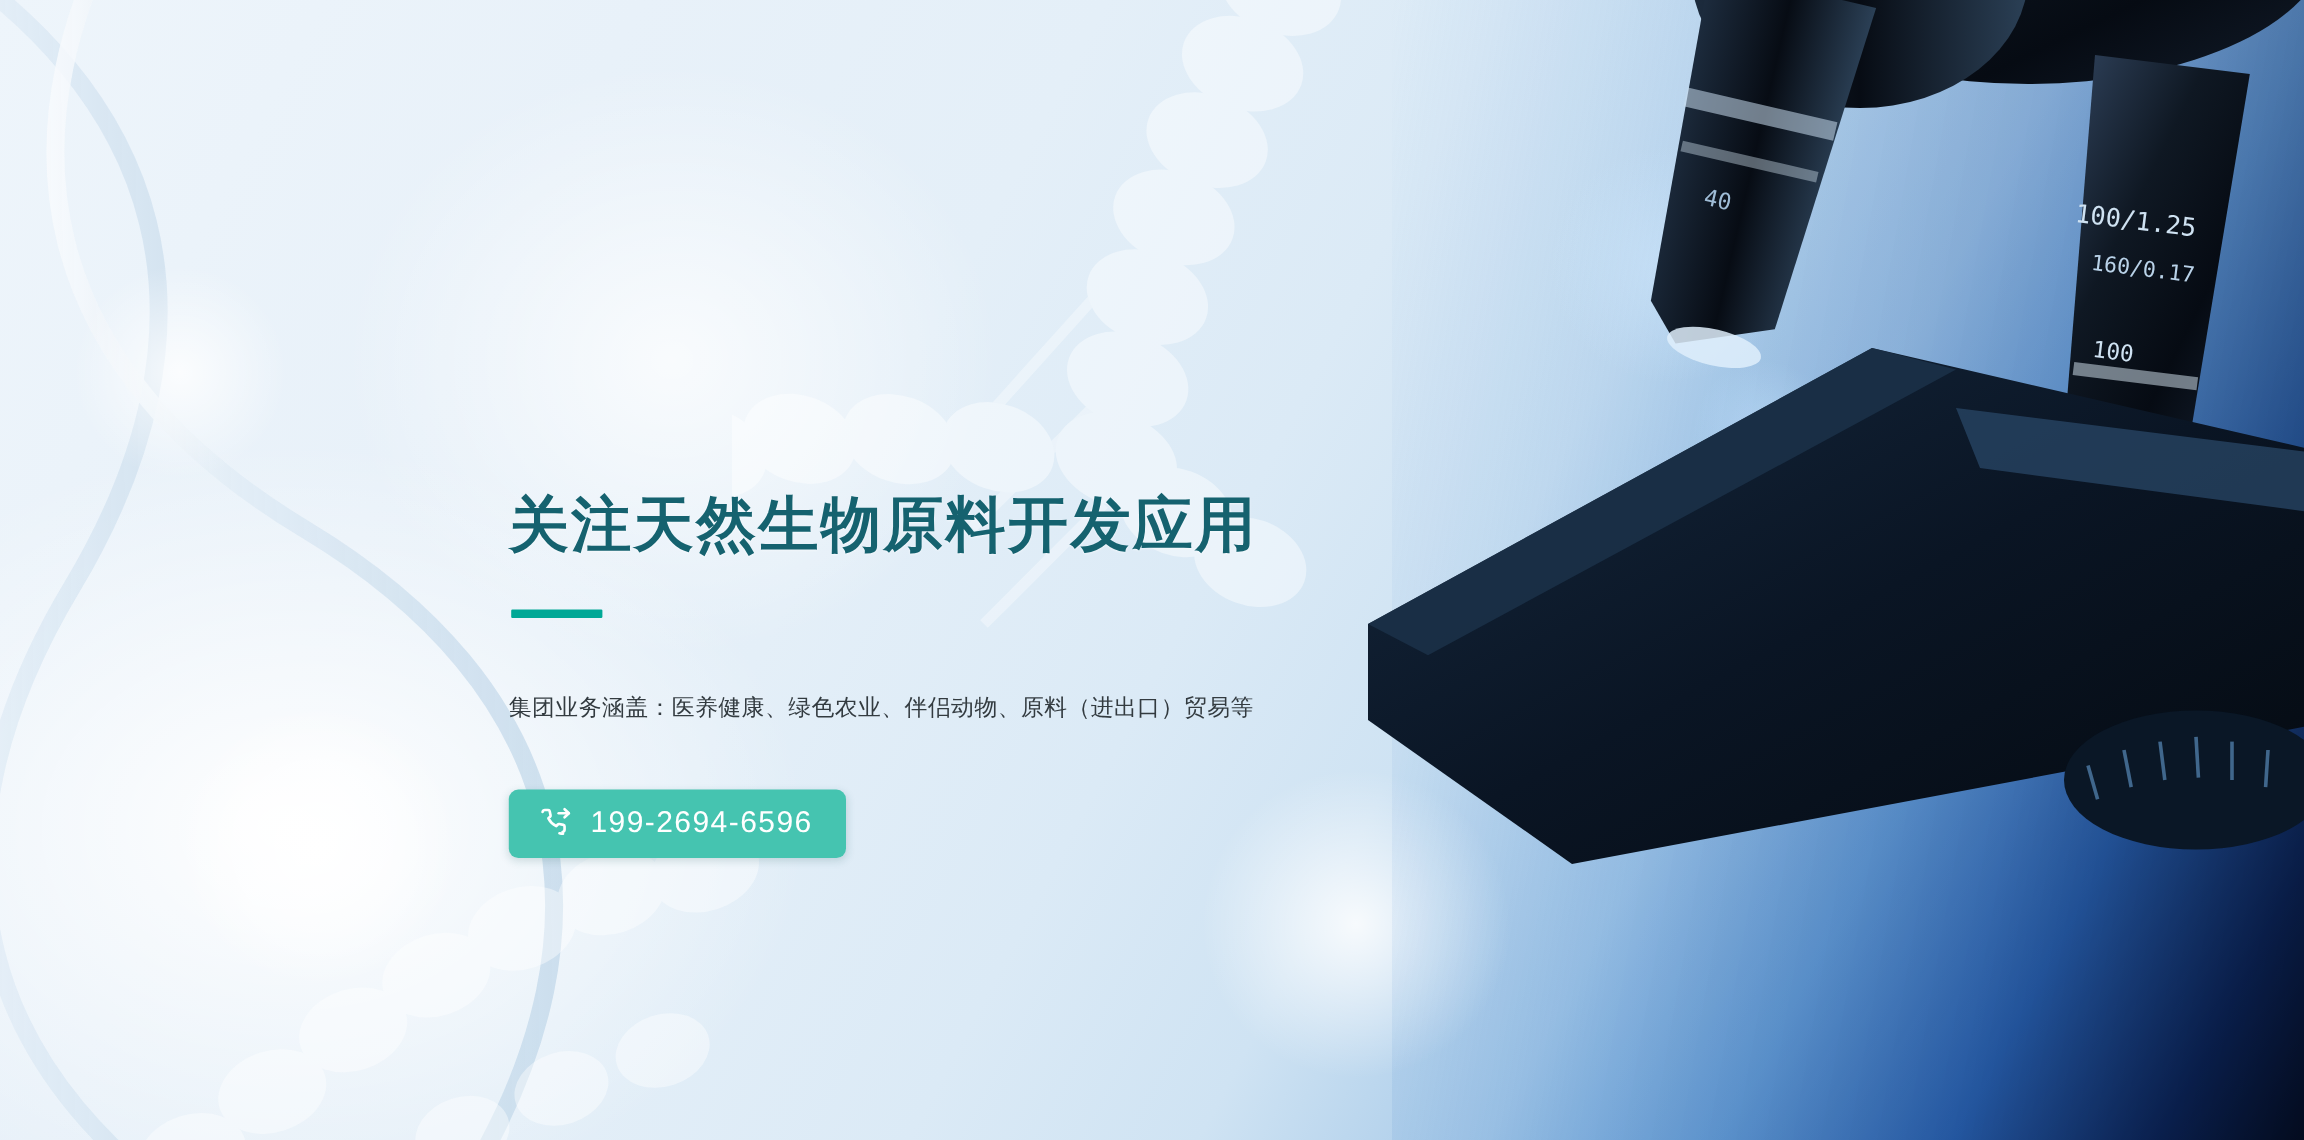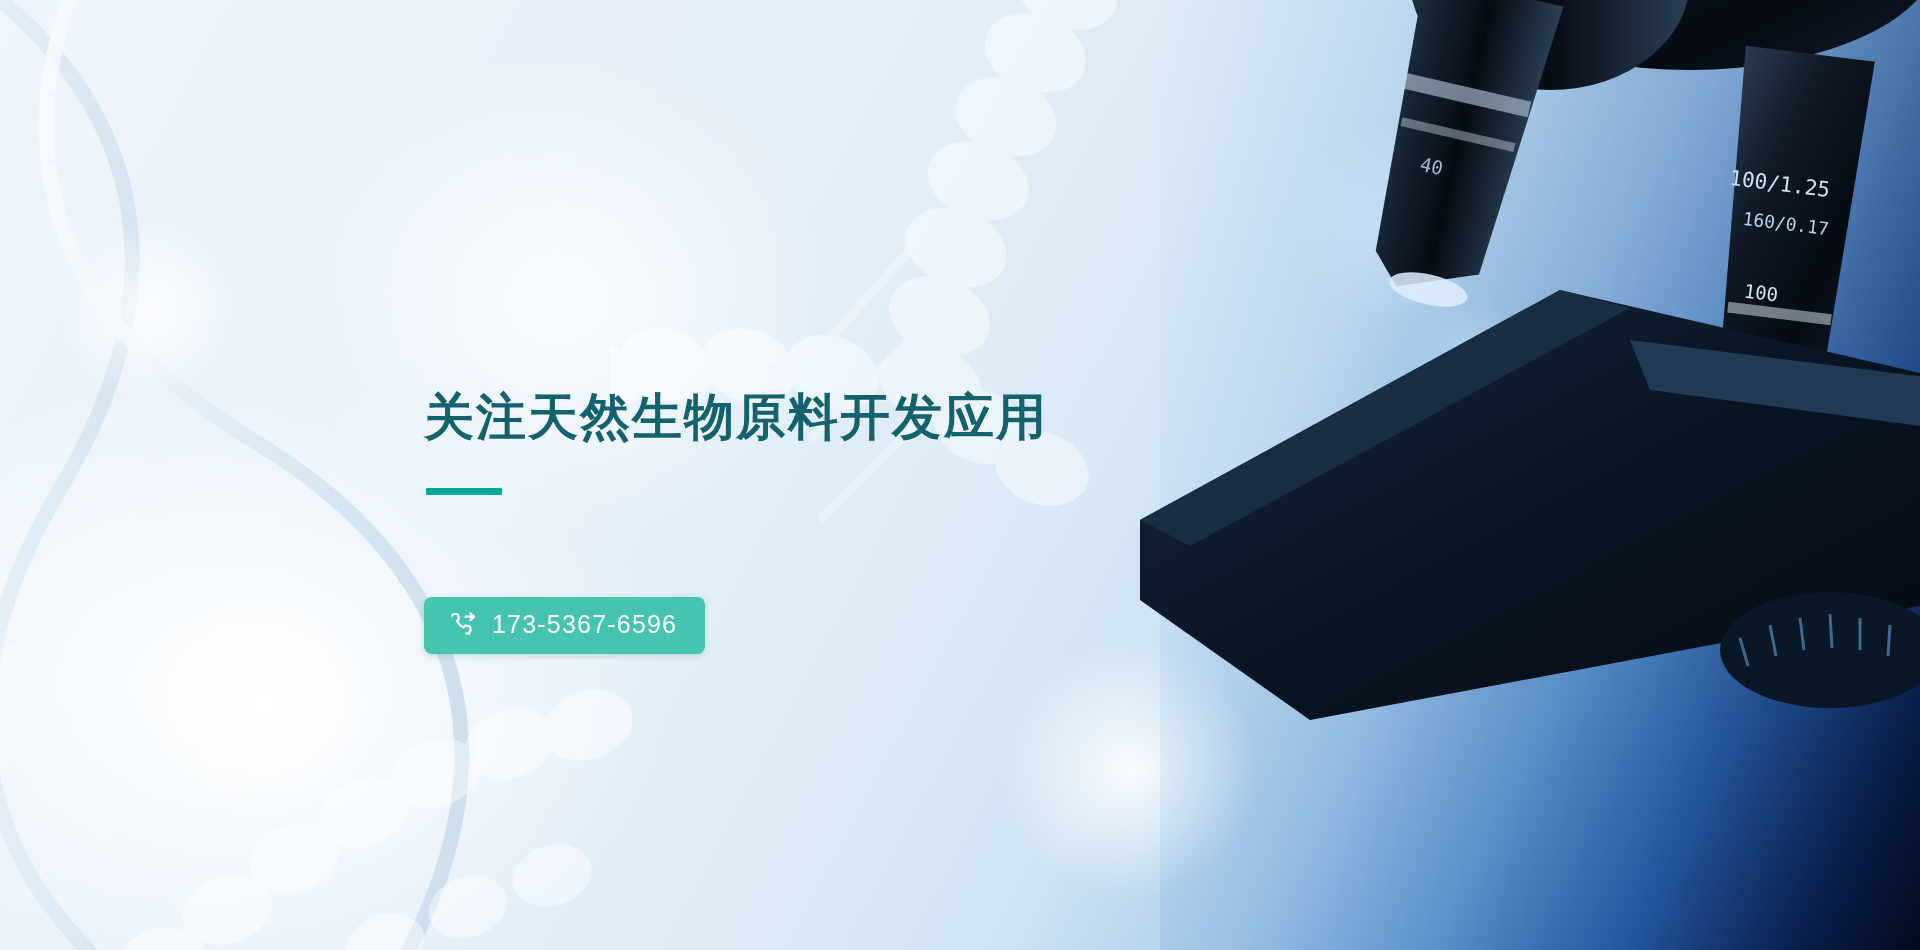--- a/index.html
+++ b/index.html
@@ -38,21 +38,21 @@
   
   .haze {
     position:absolute; right:0; top:0; width:760px; height:950px;
     background:linear-gradient(100deg, rgba(170,205,235,0) 0%, rgba(120,175,225,0.25) 35%, rgba(40,90,160,0.30) 68%, rgba(5,20,55,0.45) 100%);
     mix-blend-mode:multiply;
   }
 
   
   .content {
     position:absolute;
-    left:424px; top:390px;
+    left:424px; top:410px;
     width:820px;
   }
   .title {
     font-size:50px;
     font-weight:bold;
     letter-spacing:2px;
     color:#15626f;
     line-height:1.1;
     text-shadow:0 1px 2px rgba(255,255,255,0.55);
     white-space:nowrap;
@@ -243,27 +243,28 @@
     </svg>
   </div>
 
   <div class="content">
 
     <h1 class="title">关注天然生物原料开发应用</h1>
 
     <div class="rule"></div>
 
     <div class="desc">
+      <p>集团业务涵盖：医养健康、绿色农业、伴侣动物、原料（进出口）贸易等</p>
     </div>
 
     <button class="phone-btn">
       <span class="ic">
         <svg width="31" height="31" viewBox="0 0 24 24" fill="none" stroke="#ffffff" stroke-width="1.7" stroke-linecap="round" stroke-linejoin="round">
           <path d="M3.2 4.4a1.6 1.6 0 0 1 1.6-1.3h2a1 1 0 0 1 1 .8l.55 2.6a1 1 0 0 1-.3.95l-1.1 1a12 12 0 0 0 5.1 5.1l1-1.1a1 1 0 0 1 .95-.3l2.6.55a1 1 0 0 1 .8 1v2a1.6 1.6 0 0 1-1.3 1.6"></path>
           <path d="M13.6 5.2h6.3"></path>
           <path d="M17.4 2.6 20.2 5.2 17.4 7.8"></path>
           <path d="M16.4 18.4a9 9 0 0 1-2.3-.3"></path>
         </svg>
       </span>
-      <span class="num">173-5367-6596</span>
+      <span class="num">199-2694-6596</span>
     </button>
   </div>
 </div>
 
 </body></html>

